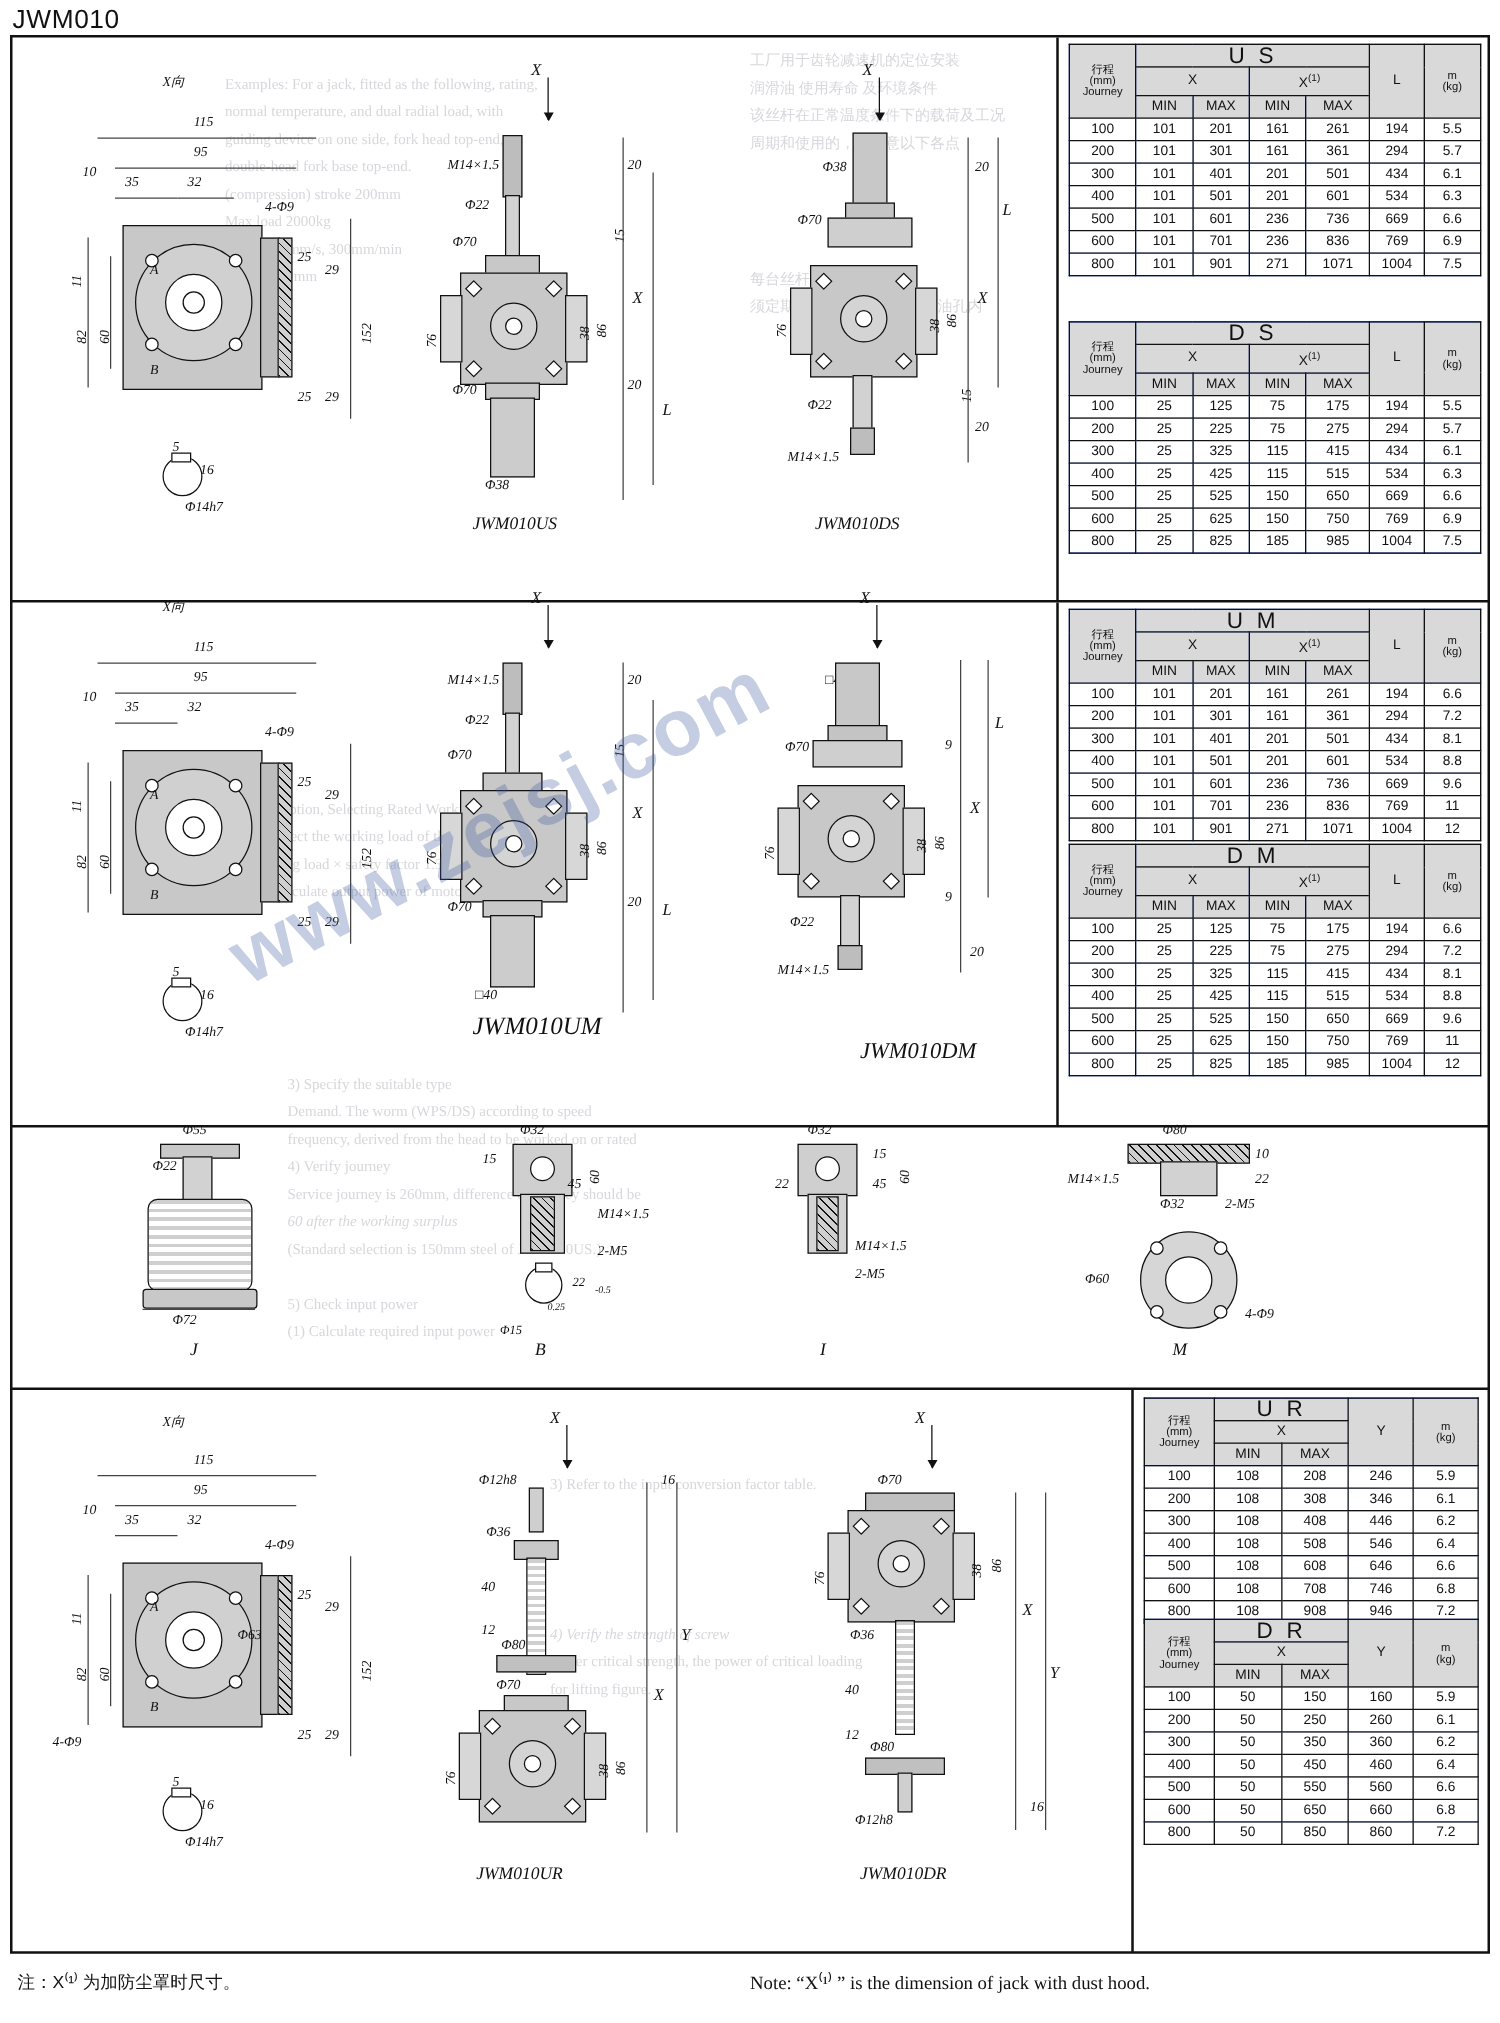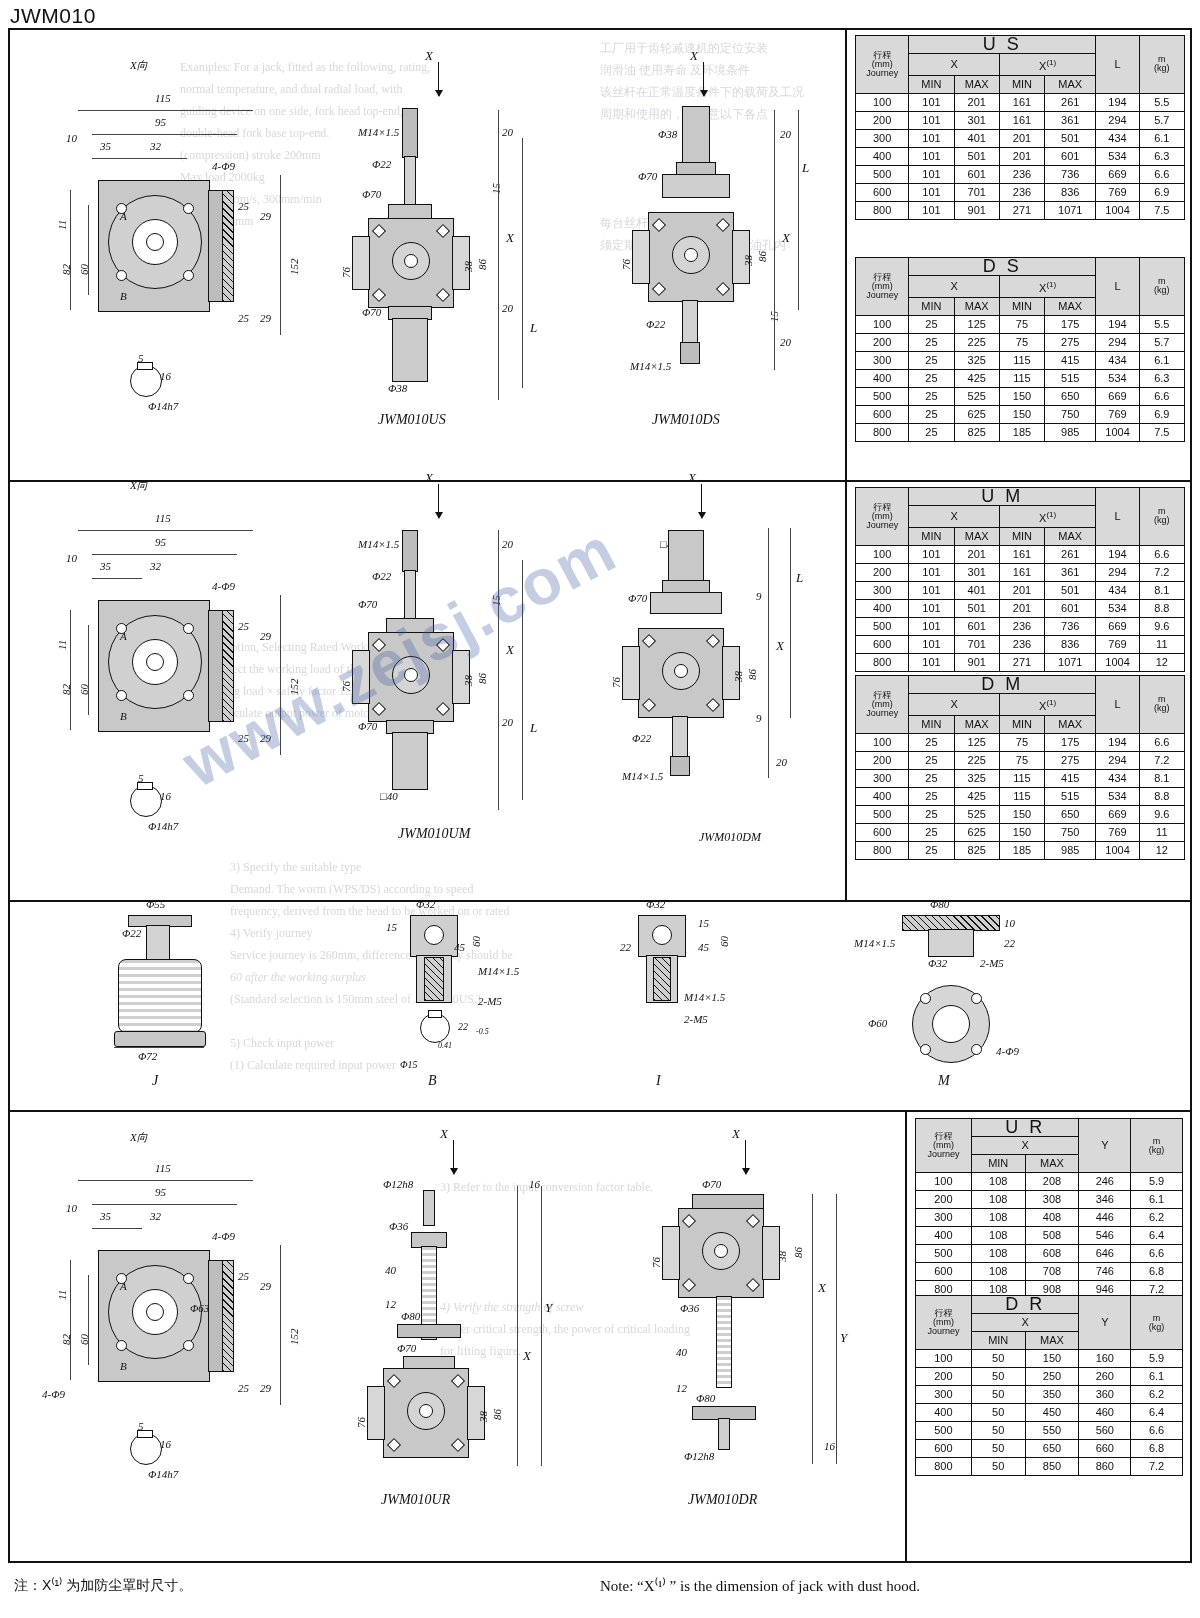--- a/index.html
+++ b/index.html
@@ -298,21 +298,21 @@
     <div class="lbl vert" style="position:absolute;left:146px;top:184px;height:30px;">86</div>
     <div class="lbl vert" style="position:absolute;left:132px;top:192px;height:24px;">38</div>
     <div class="lbl" style="position:absolute;left:172px;top:68px;">20</div>
     <div class="lbl vert" style="position:absolute;left:160px;top:112px;height:24px;">15</div>
     <div class="lbl" style="position:absolute;left:172px;top:246px;">20</div>
     <div class="lbl" style="position:absolute;left:176px;top:172px;font-size:13px;">X</div>
     <div class="lbl" style="position:absolute;left:200px;top:250px;font-size:13px;">L</div>
     <div class="thin-v" style="left:168px;top:60px;height:280px;"></div>
     <div class="thin-v" style="left:192px;top:90px;height:240px;"></div>
 
-    <div class="cap" style="position:absolute;left:48px;top:356px;font-size:14px;margin-left:20px;">JWM010UM</div>
+    <div class="cap" style="position:absolute;left:48px;top:340px;font-size:20px;">JWM010UM</div>
   </div>
 
   <div class="abs" style="left:600px;top:470px;width:240px;height:420px;">
     <div class="lbl" style="position:absolute;left:88px;top:0px;font-size:13px;">X</div>
     <div class="ln-v arrow-dn" style="left:101px;top:14px;height:34px;"></div>
 
     <div class="lbl" style="position:absolute;left:60px;top:68px;">□40</div>
     <div class="abs" style="left:68px;top:60px;width:34px;height:50px;background:#c8c8c8;border:1px solid #111;"></div>
     <div class="abs" style="left:62px;top:110px;width:46px;height:12px;background:#c4c4c4;border:1px solid #111;"></div>
     <div class="lbl" style="position:absolute;left:28px;top:122px;">Φ70</div>
@@ -337,21 +337,21 @@
     <div class="lbl vert" style="position:absolute;left:146px;top:180px;height:30px;">86</div>
     <div class="lbl vert" style="position:absolute;left:132px;top:188px;height:24px;">38</div>
     <div class="lbl" style="position:absolute;left:156px;top:120px;">9</div>
     <div class="lbl" style="position:absolute;left:156px;top:242px;">9</div>
     <div class="lbl" style="position:absolute;left:176px;top:286px;">20</div>
     <div class="lbl" style="position:absolute;left:176px;top:168px;font-size:13px;">X</div>
     <div class="lbl" style="position:absolute;left:196px;top:100px;font-size:13px;">L</div>
     <div class="thin-v" style="left:168px;top:58px;height:250px;"></div>
     <div class="thin-v" style="left:190px;top:58px;height:190px;"></div>
 
-    <div class="cap" style="position:absolute;left:99px;top:360px;font-size:12px;">JWM010DM</div>
+    <div class="cap" style="position:absolute;left:88px;top:360px;font-size:18px;">JWM010DM</div>
   </div>
 
   <div class="abs" style="left:100px;top:895px;width:190px;height:205px;">
     <div class="lbl" style="position:absolute;left:46px;top:3px;">Φ55</div>
     <div class="abs" style="left:28px;top:20px;width:62px;height:10px;background:#c8c8c8;border:1px solid #111;"></div>
     <div class="abs" style="left:46px;top:30px;width:22px;height:36px;background:#d2d2d2;border:1px solid #111;"></div>
     <div class="lbl" style="position:absolute;left:22px;top:32px;">Φ22</div>
 
     <div class="abs" style="left:18px;top:64px;width:82px;height:72px;background:repeating-linear-gradient(#cfcfcf 0 3px,#fff 3px 7px);border:1px solid #111;border-radius:8px;"></div>
     <div class="abs" style="left:14px;top:136px;width:90px;height:14px;background:#c8c8c8;border:1px solid #111;border-radius:3px;"></div>
@@ -367,21 +367,21 @@
     <div class="abs" style="left:36px;top:60px;width:34px;height:46px;background:#d4d4d4;border:1px solid #111;"></div>
     <div class="abs" style="left:44px;top:62px;width:18px;height:42px;background:repeating-linear-gradient(45deg,#111 0 1px,transparent 1px 5px),#cfcfcf;border:1px solid #111;"></div>
     <div class="lbl" style="position:absolute;left:98px;top:70px;">M14×1.5</div>
     <div class="lbl" style="position:absolute;left:98px;top:100px;">2-M5</div>
     <div class="lbl" style="position:absolute;left:6px;top:26px;">15</div>
     <div class="lbl vert" style="position:absolute;left:90px;top:28px;height:24px;">60</div>
     <div class="lbl" style="position:absolute;left:74px;top:46px;">45</div>
     <div class="circ w" style="left:40px;top:118px;width:28px;height:28px;"></div>
     <div class="abs" style="left:48px;top:115px;width:12px;height:6px;background:#fff;border:1px solid #111;"></div>
     <div class="lbl sm" style="position:absolute;left:20px;top:164px;">Φ15</div>
-    <div class="lbl sm" style="position:absolute;left:58px;top:146px;font-size:8px;">0.41</div>
+    <div class="lbl sm" style="position:absolute;left:58px;top:146px;font-size:8px;">0.25</div>
     <div class="lbl sm" style="position:absolute;left:78px;top:126px;">22</div>
     <div class="lbl sm" style="position:absolute;left:96px;top:132px;font-size:8px;">-0.5</div>
     <div class="cap" style="position:absolute;left:48px;top:178px;font-size:14px;">B</div>
   </div>
 
   <div class="abs" style="left:620px;top:895px;width:190px;height:205px;">
     <div class="lbl" style="position:absolute;left:26px;top:3px;">Φ32</div>
     <div class="abs" style="left:18px;top:20px;width:46px;height:40px;background:#cfcfcf;border:1px solid #111;"></div>
     <div class="circ w" style="left:32px;top:30px;width:18px;height:18px;"></div>
     <div class="abs" style="left:26px;top:60px;width:30px;height:46px;background:#d4d4d4;border:1px solid #111;"></div>

